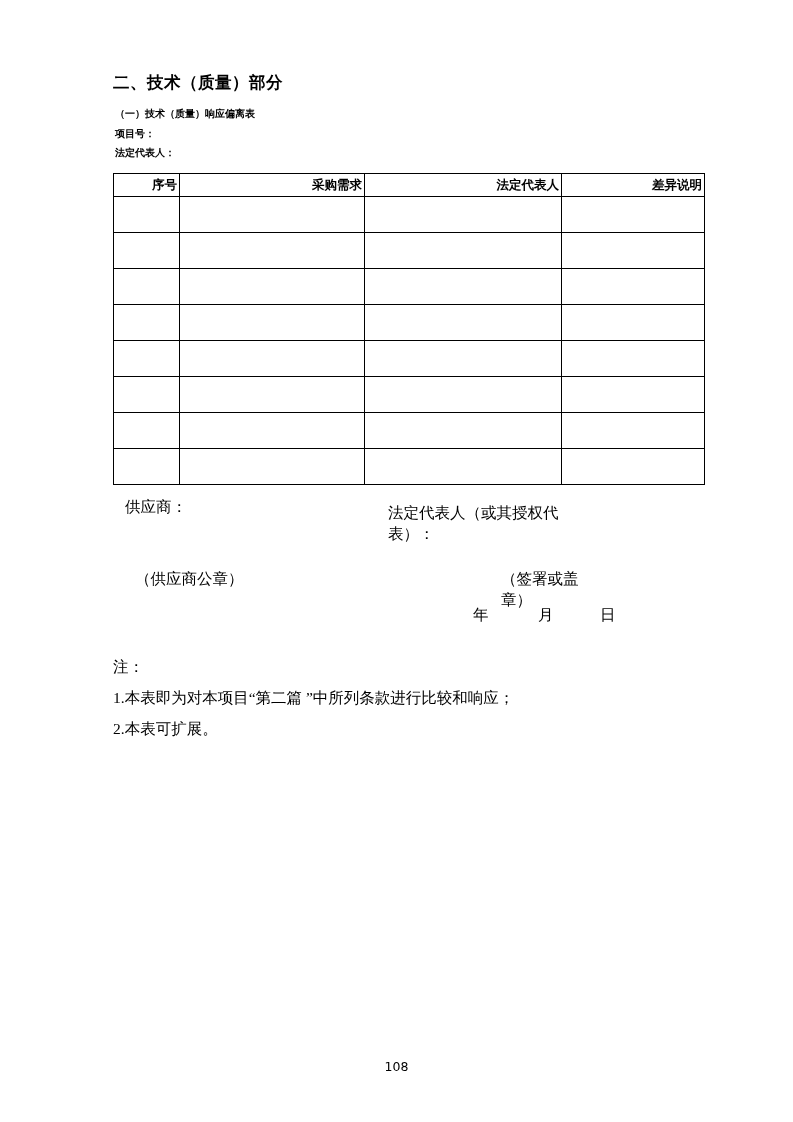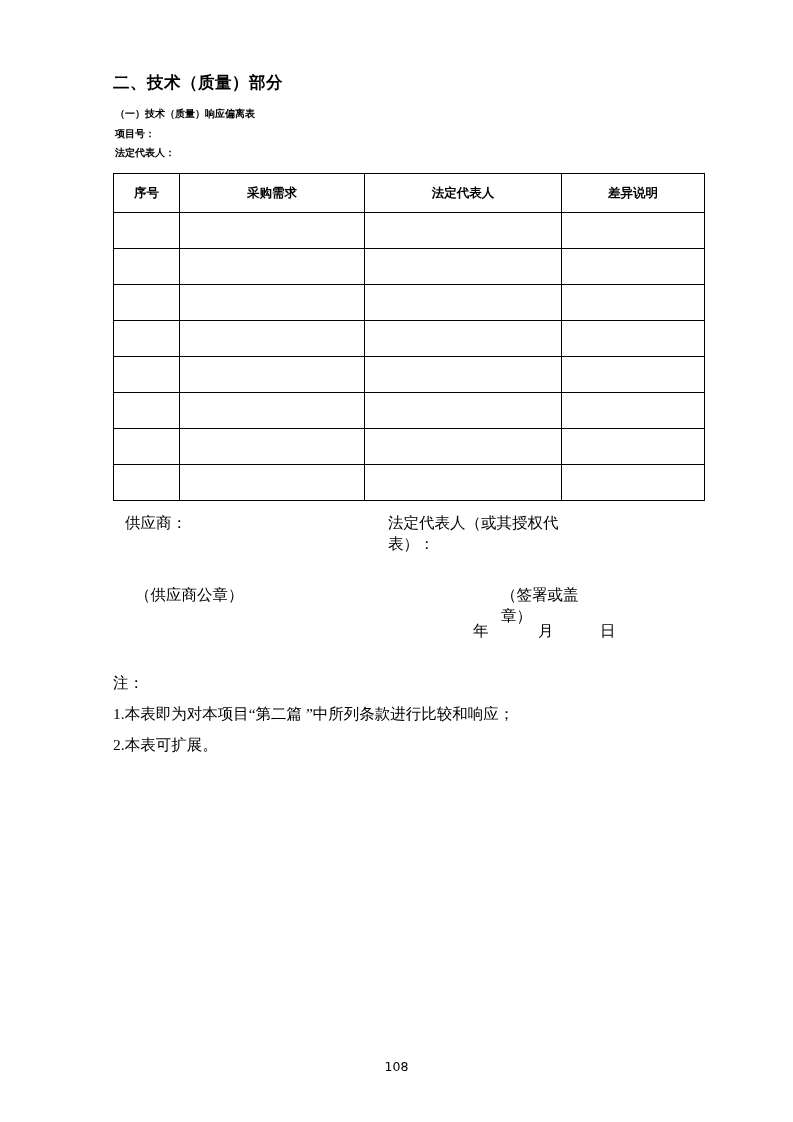--- a/index.html
+++ b/index.html
@@ -48,24 +48,24 @@
   table.resp th,
   table.resp td {
     border: 1px solid #000000;
     padding: 0;
     vertical-align: top;
   }
   table.resp th {
     font-family: "DejaVu Sans", "Liberation Sans", sans-serif;
     font-size: 12.5px;
     font-weight: bold;
-    text-align: center;
+    text-align: right;
     height: 22px;
     line-height: 22px;
-    padding: 8px 2px;
+    padding: 0 2px;
   }
   .col-no { width: 66px; }
   .col-req { width: 185px; }
   .col-resp { width: 197px; }
   .col-diff { width: 143px; }
 
   td.note {
     font-size: 13.2px;
     line-height: 1.45;
     text-align: center;
@@ -76,21 +76,21 @@
   tr.blank td { height: 35px; }
   tr.firstrow td { height: 72px; }
 
   .sig-row {
     margin-top: 12px;
     position: relative;
     height: 28px;
     font-size: 15.5px;
   }
   .sig-left { position: absolute; left: 12px; top: 0; }
-  .sig-right { position: absolute; left: 275px; top: 0; }
+  .sig-right { position: absolute; left: 275px; top: 6px; }
 
   .stamp-row {
     margin-top: 44px;
     position: relative;
     height: 28px;
     font-size: 15.5px;
   }
   .stamp-left { position: absolute; left: 22px; top: 0; }
   .stamp-right { position: absolute; left: 388px; top: 0; }
 

